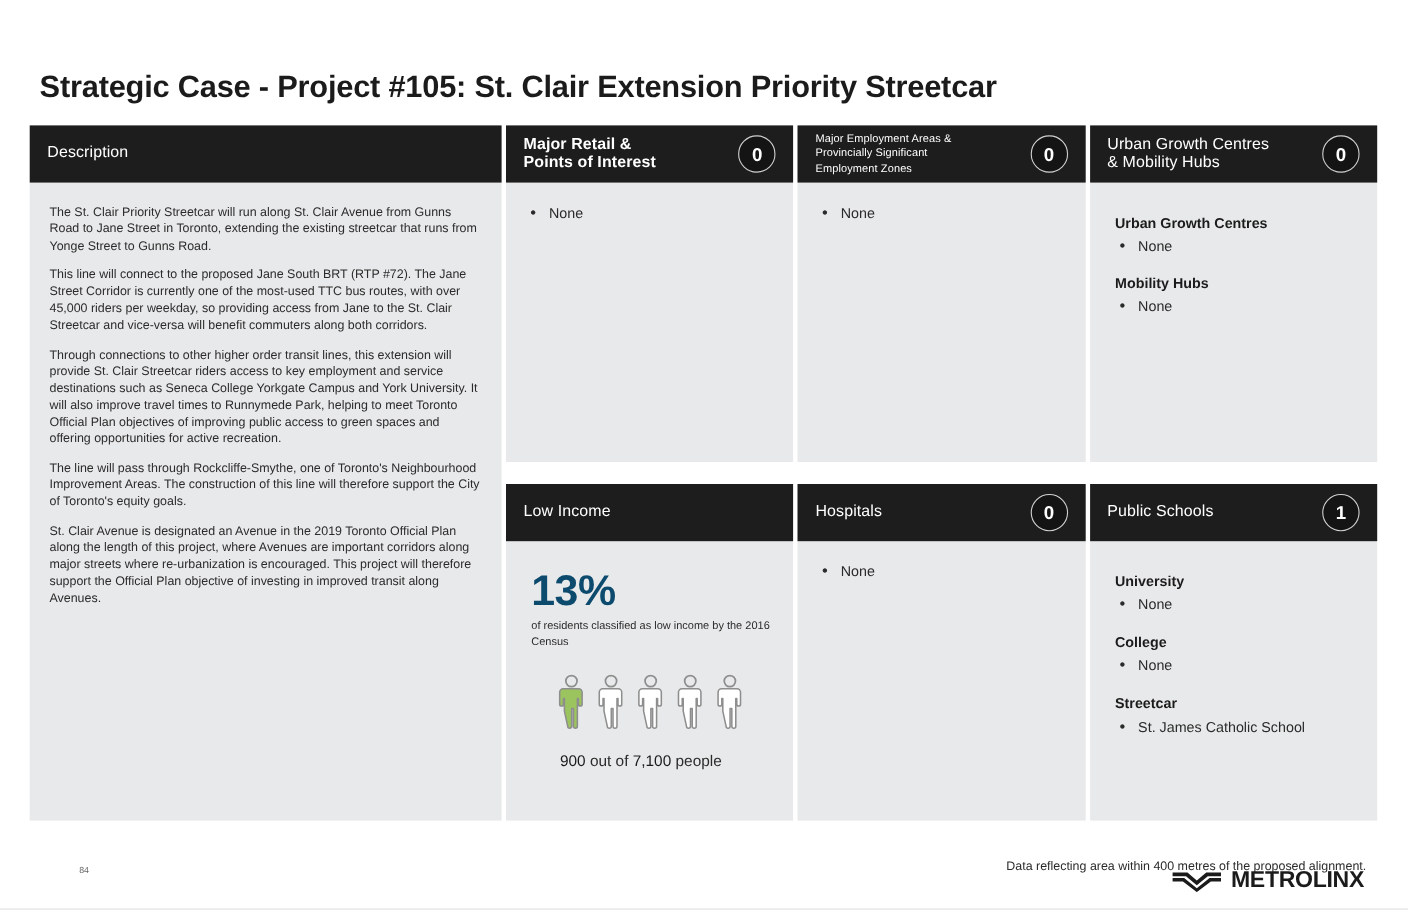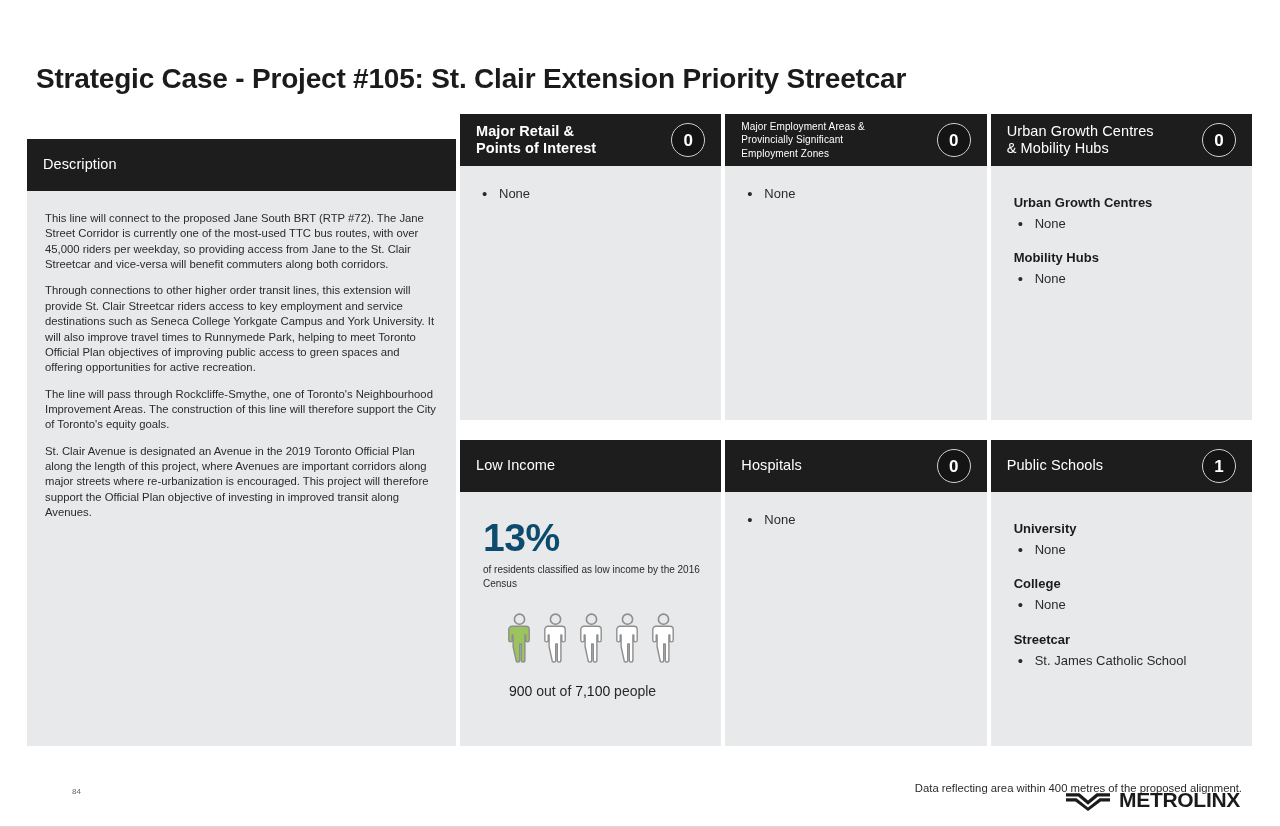--- a/index.html
+++ b/index.html
@@ -64,21 +64,21 @@
     min-height: 0;
   }
 
   .panel {
     flex: 1 1 0;
     display: flex;
     flex-direction: column;
     min-width: 0;
   }
 
-  .panel.wide-desc { height: 100%; margin-top: 25px; }
+  .panel.wide-desc { height: 100%; }
 
   
   .panel-head {
     background: #1d1d1d;
     color: #ffffff;
     height: 52px;
     flex: 0 0 52px;
     display: flex;
     align-items: center;
     justify-content: space-between;
@@ -268,20 +268,21 @@
   <div class="slide-title">Strategic Case - Project #105: St. Clair Extension Priority Streetcar</div>
 
   <div class="board">
 
     <div class="desc-column">
       <div class="panel wide-desc">
         <div class="panel-head desc-head">
           <div class="head-title regular">Description</div>
         </div>
         <div class="desc-body">
+          <p>The St. Clair Priority Streetcar will run along St. Clair Avenue from Gunns Road to Jane Street in Toronto, extending the existing streetcar that runs from Yonge Street to Gunns Road.</p>
           <p>This line will connect to the proposed Jane South BRT (RTP #72). The Jane Street Corridor is currently one of the most-used TTC bus routes, with over 45,000 riders per weekday, so providing access from Jane to the St. Clair Streetcar and vice-versa will benefit commuters along both corridors.</p>
           <p>Through connections to other higher order transit lines, this extension will provide St. Clair Streetcar riders access to key employment and service destinations such as Seneca College Yorkgate Campus and York University. It will also improve travel times to Runnymede Park, helping to meet Toronto Official Plan objectives of improving public access to green spaces and offering opportunities for active recreation.</p>
           <p>The line will pass through Rockcliffe-Smythe, one of Toronto's Neighbourhood Improvement Areas. The construction of this line will therefore support the City of Toronto's equity goals.</p>
           <p>St. Clair Avenue is designated an Avenue in the 2019 Toronto Official Plan along the length of this project, where Avenues are important corridors along major streets where re-urbanization is encouraged. This project will therefore support the Official Plan objective of investing in improved transit along Avenues.</p>
         </div>
       </div>
     </div>
 
     <div class="right-columns">
 

